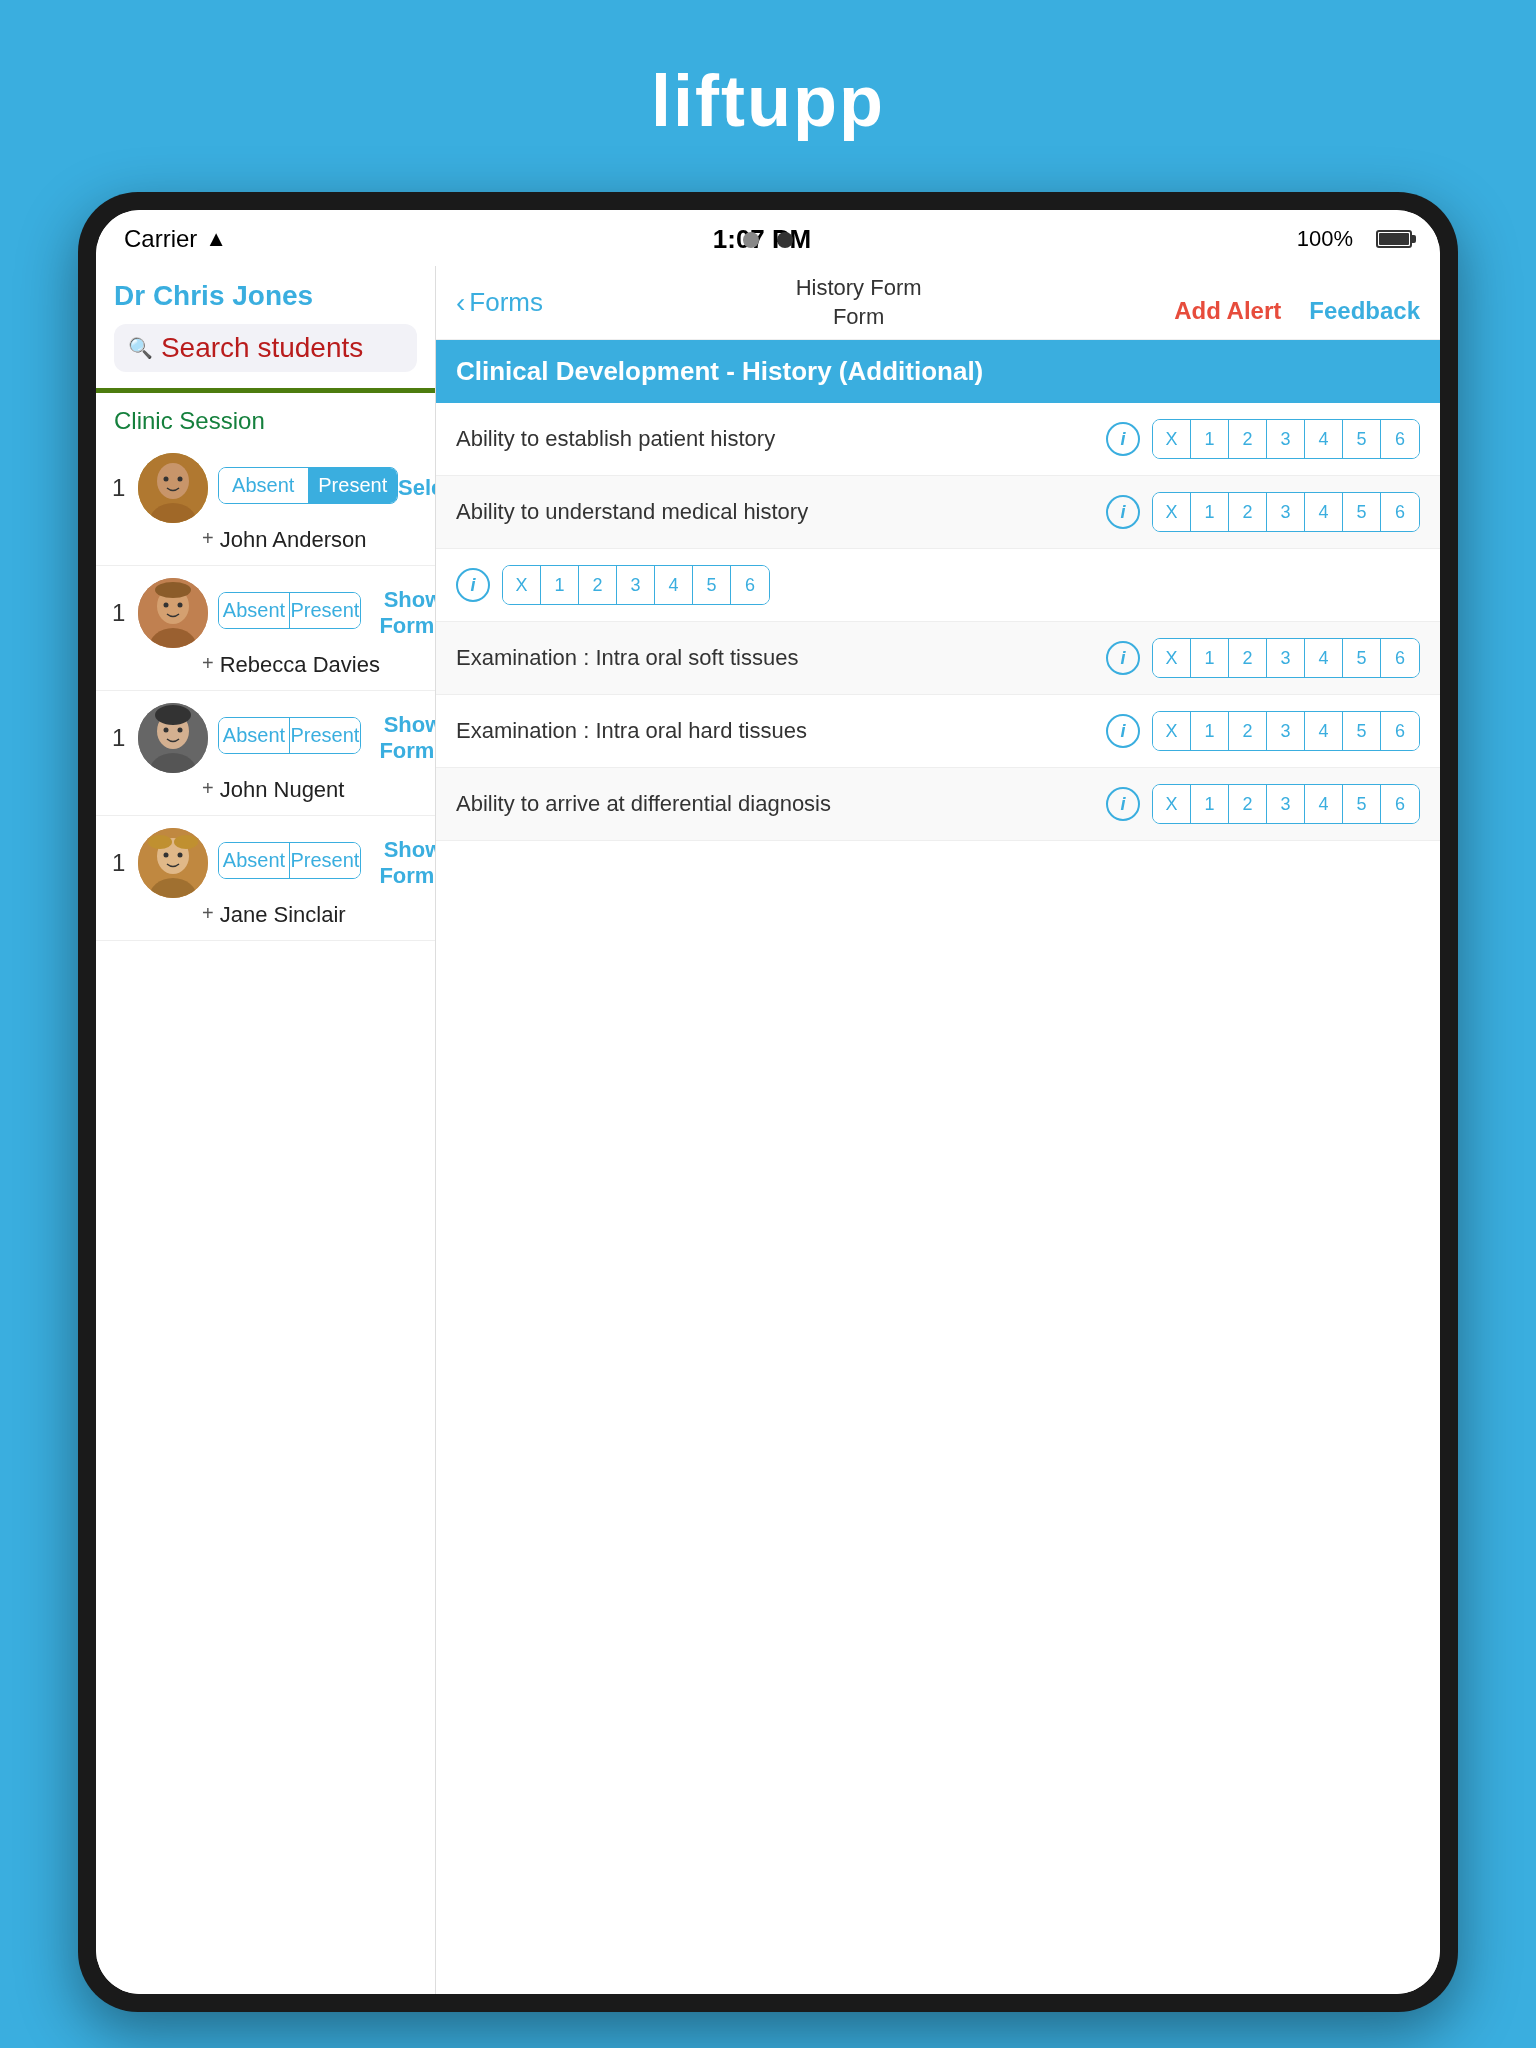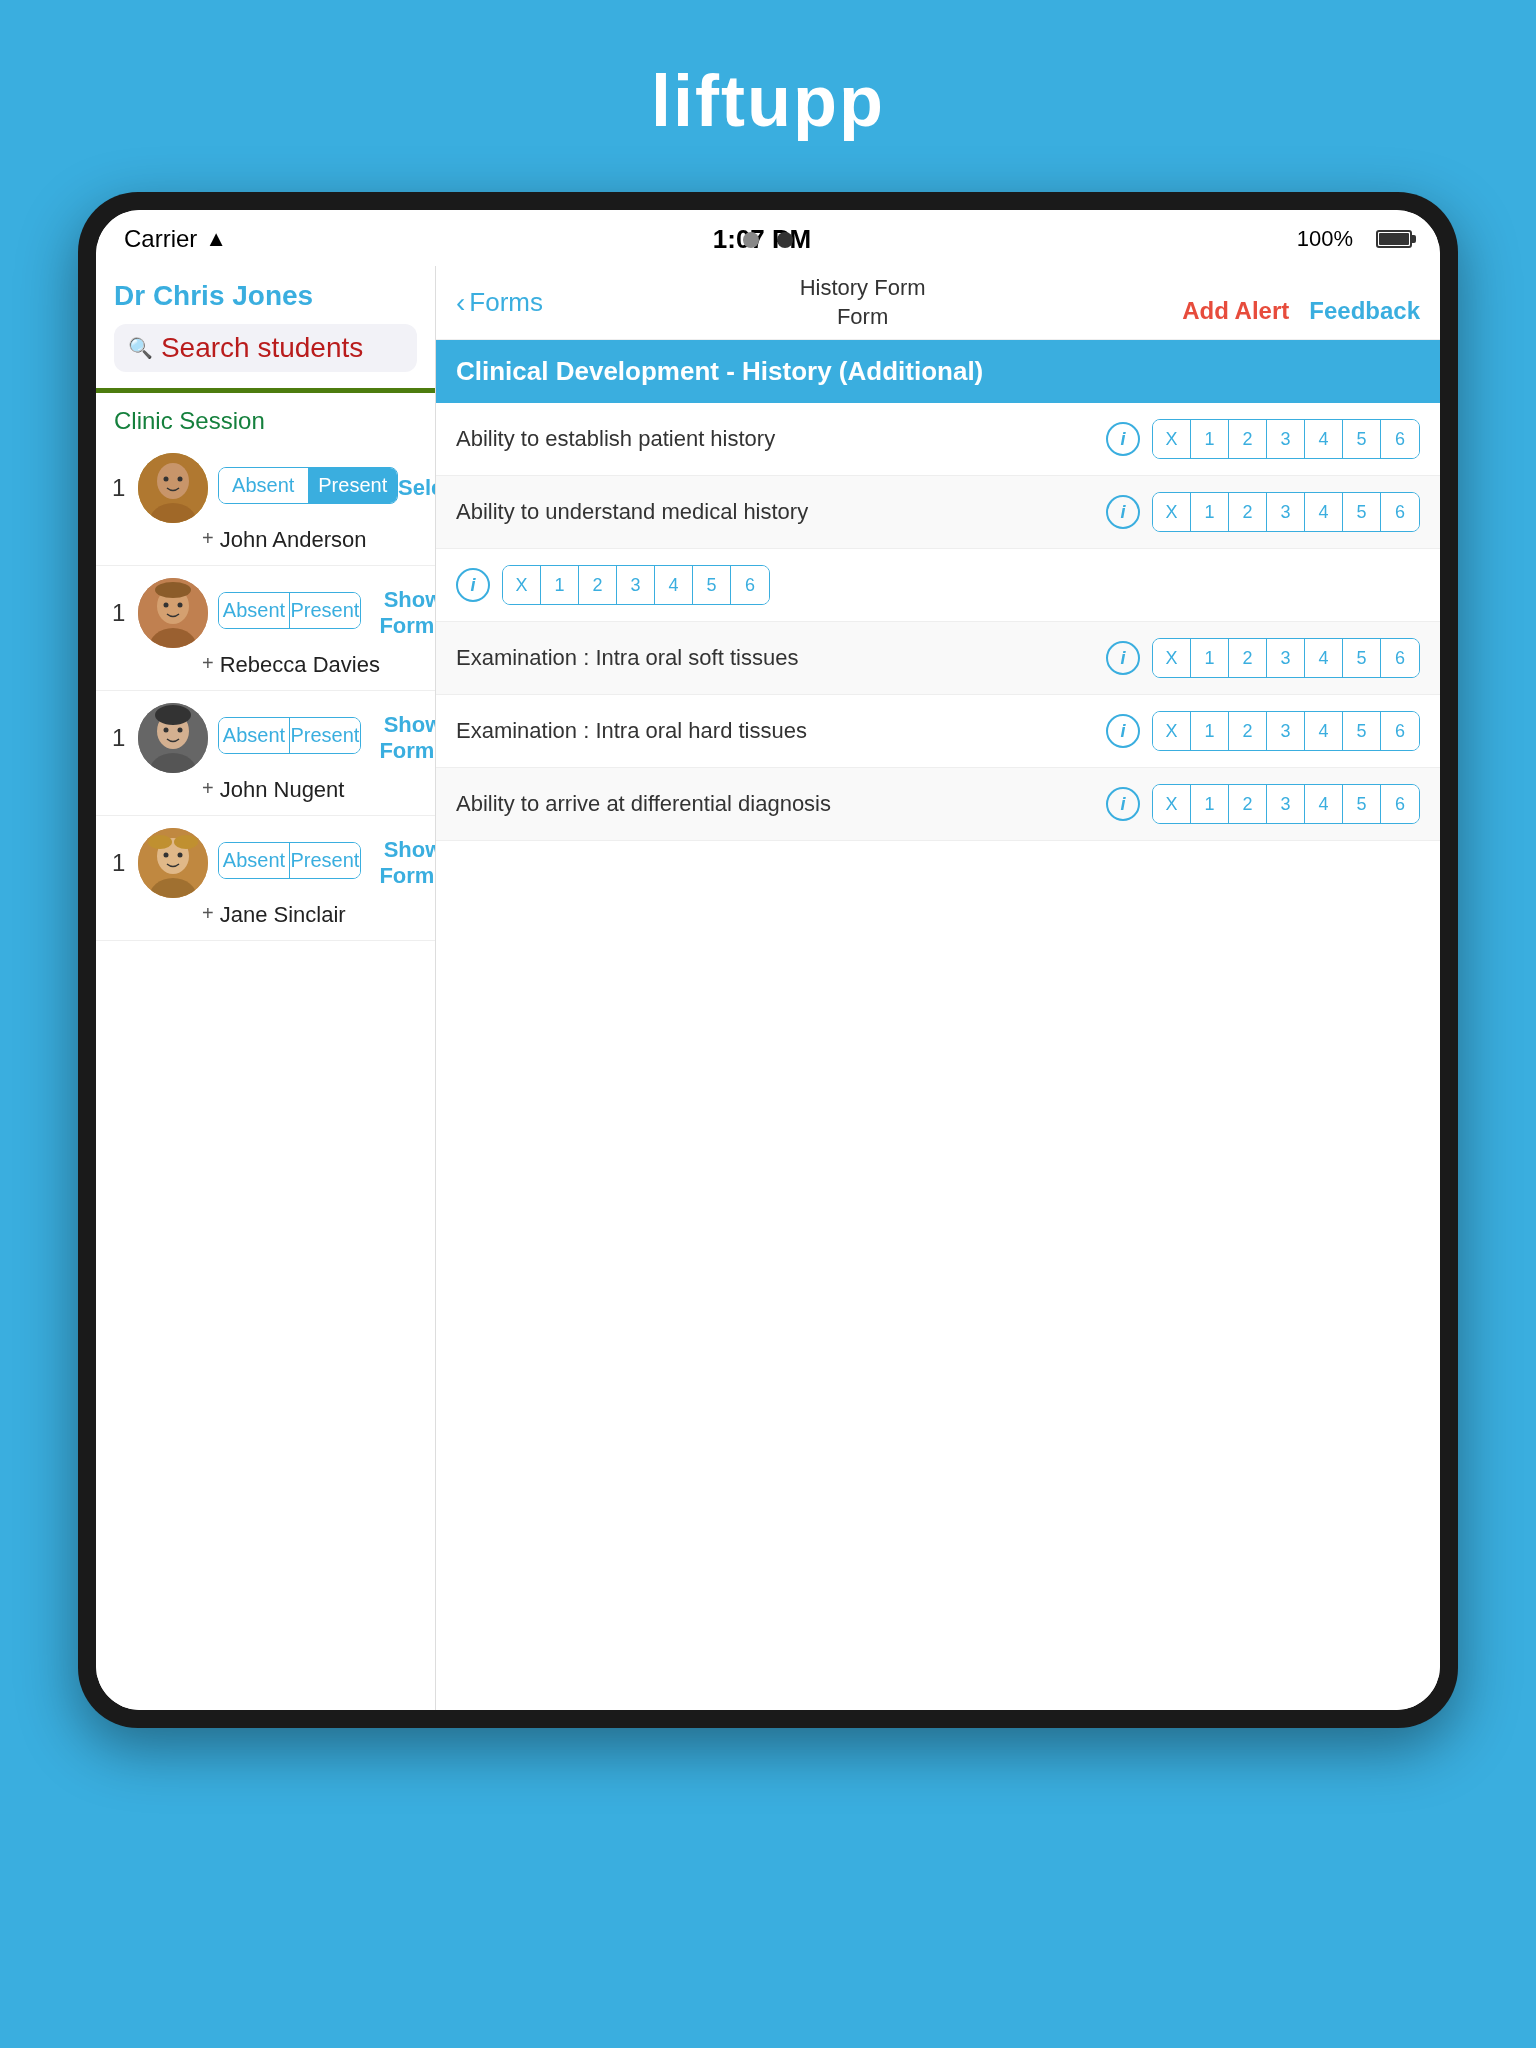--- a/index.html
+++ b/index.html
@@ -20,21 +20,21 @@
       font-size: 72px;
       font-weight: 700;
       letter-spacing: 2px;
       margin-top: 60px;
       margin-bottom: 50px;
     }
 
     
     .ipad-frame {
       width: 1380px;
-      height: 1536px;
+      height: 1820px;
       background: #1a1a1a;
       border-radius: 60px;
       padding: 18px;
       box-shadow: 0 20px 60px rgba(0,0,0,0.4);
       position: relative;
     }
     .ipad-inner {
       width: 100%;
       height: 100%;
       background: white;
@@ -282,21 +282,21 @@
     .chevron { font-size: 28px; }
     .nav-center {
       text-align: center;
       font-size: 22px;
       font-weight: 500;
       color: #333;
       line-height: 1.3;
     }
     .nav-right {
       display: flex;
-      gap: 20px;
+      gap: 28px;
       align-items: center;
       margin-top: 16px;
     }
     .add-alert-btn {
       color: #e74c3c;
       font-size: 24px;
       font-weight: 600;
       cursor: pointer;
     }
     .feedback-btn {

